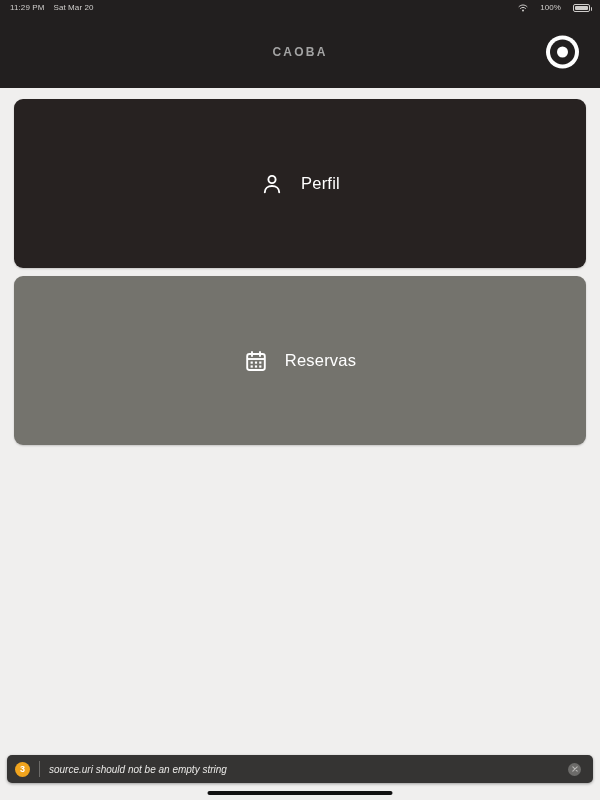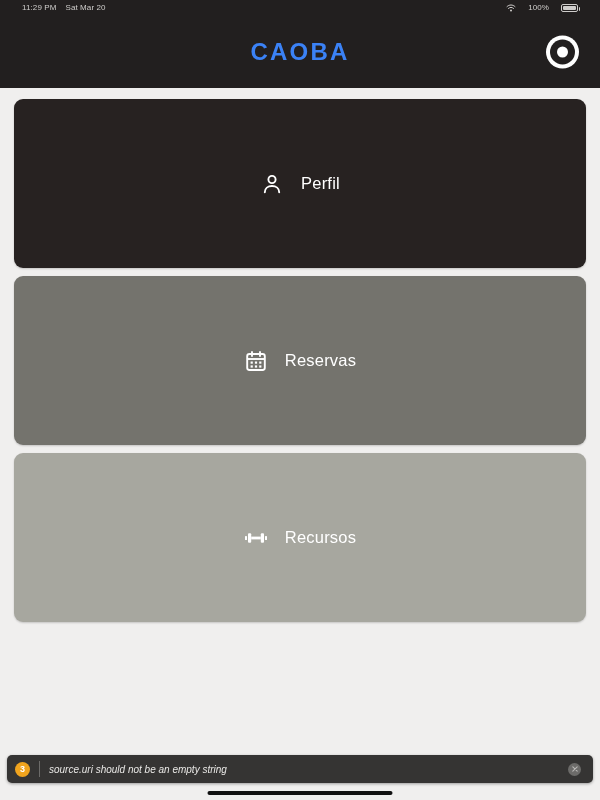--- a/index.html
+++ b/index.html
@@ -11,21 +11,21 @@
     position:relative;
   }
 
   
   .statusbar{
     height:15px;
     background:#221f1f;
     display:flex;
     align-items:center;
     justify-content:space-between;
-    padding:0 22px;
+    padding:0 10px;
     color:#cfcdcb;
     font-size:8px;
     letter-spacing:.1px;
   }
   .sb-left{ display:flex; align-items:center; gap:9px; }
   .sb-right{ display:flex; align-items:center; gap:12px; }
   .wifi-icon{ display:inline-block; width:10px; height:8px; position:relative; }
   .wifi-icon svg{ display:block; }
   .battery{
     width:17px;height:8px;border:1px solid #cfcdcb;border-radius:2px;
@@ -43,22 +43,22 @@
   
   .header{
     height:73px;
     background:#221f1f;
     display:flex;
     align-items:center;
     justify-content:center;
     position:relative;
   }
   .app-title{
-    color:#3b82f6;
-    font-size:24px;
+    color:#a3a3a3;
+    font-size:12px;
     font-weight:bold;
     letter-spacing:2.2px;
   }
   .avatar-btn{
     position:absolute;
     right:21px;
     top:50%;
     transform:translateY(-50%);
     width:33px;height:33px;
     border-radius:50%;
@@ -221,34 +221,20 @@
           <rect x="6.6" y="16.4" width="2.2" height="2.2" fill="#fff"></rect>
           <rect x="10.9" y="16.4" width="2.2" height="2.2" fill="#fff"></rect>
           <rect x="15.2" y="16.4" width="2.2" height="2.2" fill="#fff"></rect>
         </svg>
       </span>
       <span class="card-label">Reservas</span>
     </div>
   </div>
 
 
-  <div class="card" style="background: rgb(167, 167, 159);">
-    <div class="card-inner">
-      <span class="card-icon">
-        <svg width="24" height="24" viewBox="0 0 24 24" fill="none">
-          <rect x="1" y="10" width="2" height="4" rx="0.6" fill="#fff"></rect>
-          <rect x="4" y="7.2" width="3.2" height="9.6" rx="1" fill="#fff"></rect>
-          <rect x="7.2" y="10.6" width="9.6" height="2.8" fill="#fff"></rect>
-          <rect x="16.8" y="7.2" width="3.2" height="9.6" rx="1" fill="#fff"></rect>
-          <rect x="21" y="10" width="2" height="4" rx="0.6" fill="#fff"></rect>
-        </svg>
-      </span>
-      <span class="card-label">Recursos</span>
-    </div>
-  </div>
 
 </div>
 
 <div class="toast">
   <div class="toast-badge" style="background: rgb(240, 164, 30);">3</div>
   <div class="toast-divider"></div>
   <div class="toast-text">source.uri should not be an empty string</div>
   <div class="toast-close">
     <svg width="8" height="8" viewBox="0 0 8 8" fill="none">
       <path d="M1.8 1.8l4.4 4.4M6.2 1.8L1.8 6.2" stroke="#b9b8b6" stroke-width="1.1" stroke-linecap="round"></path>

